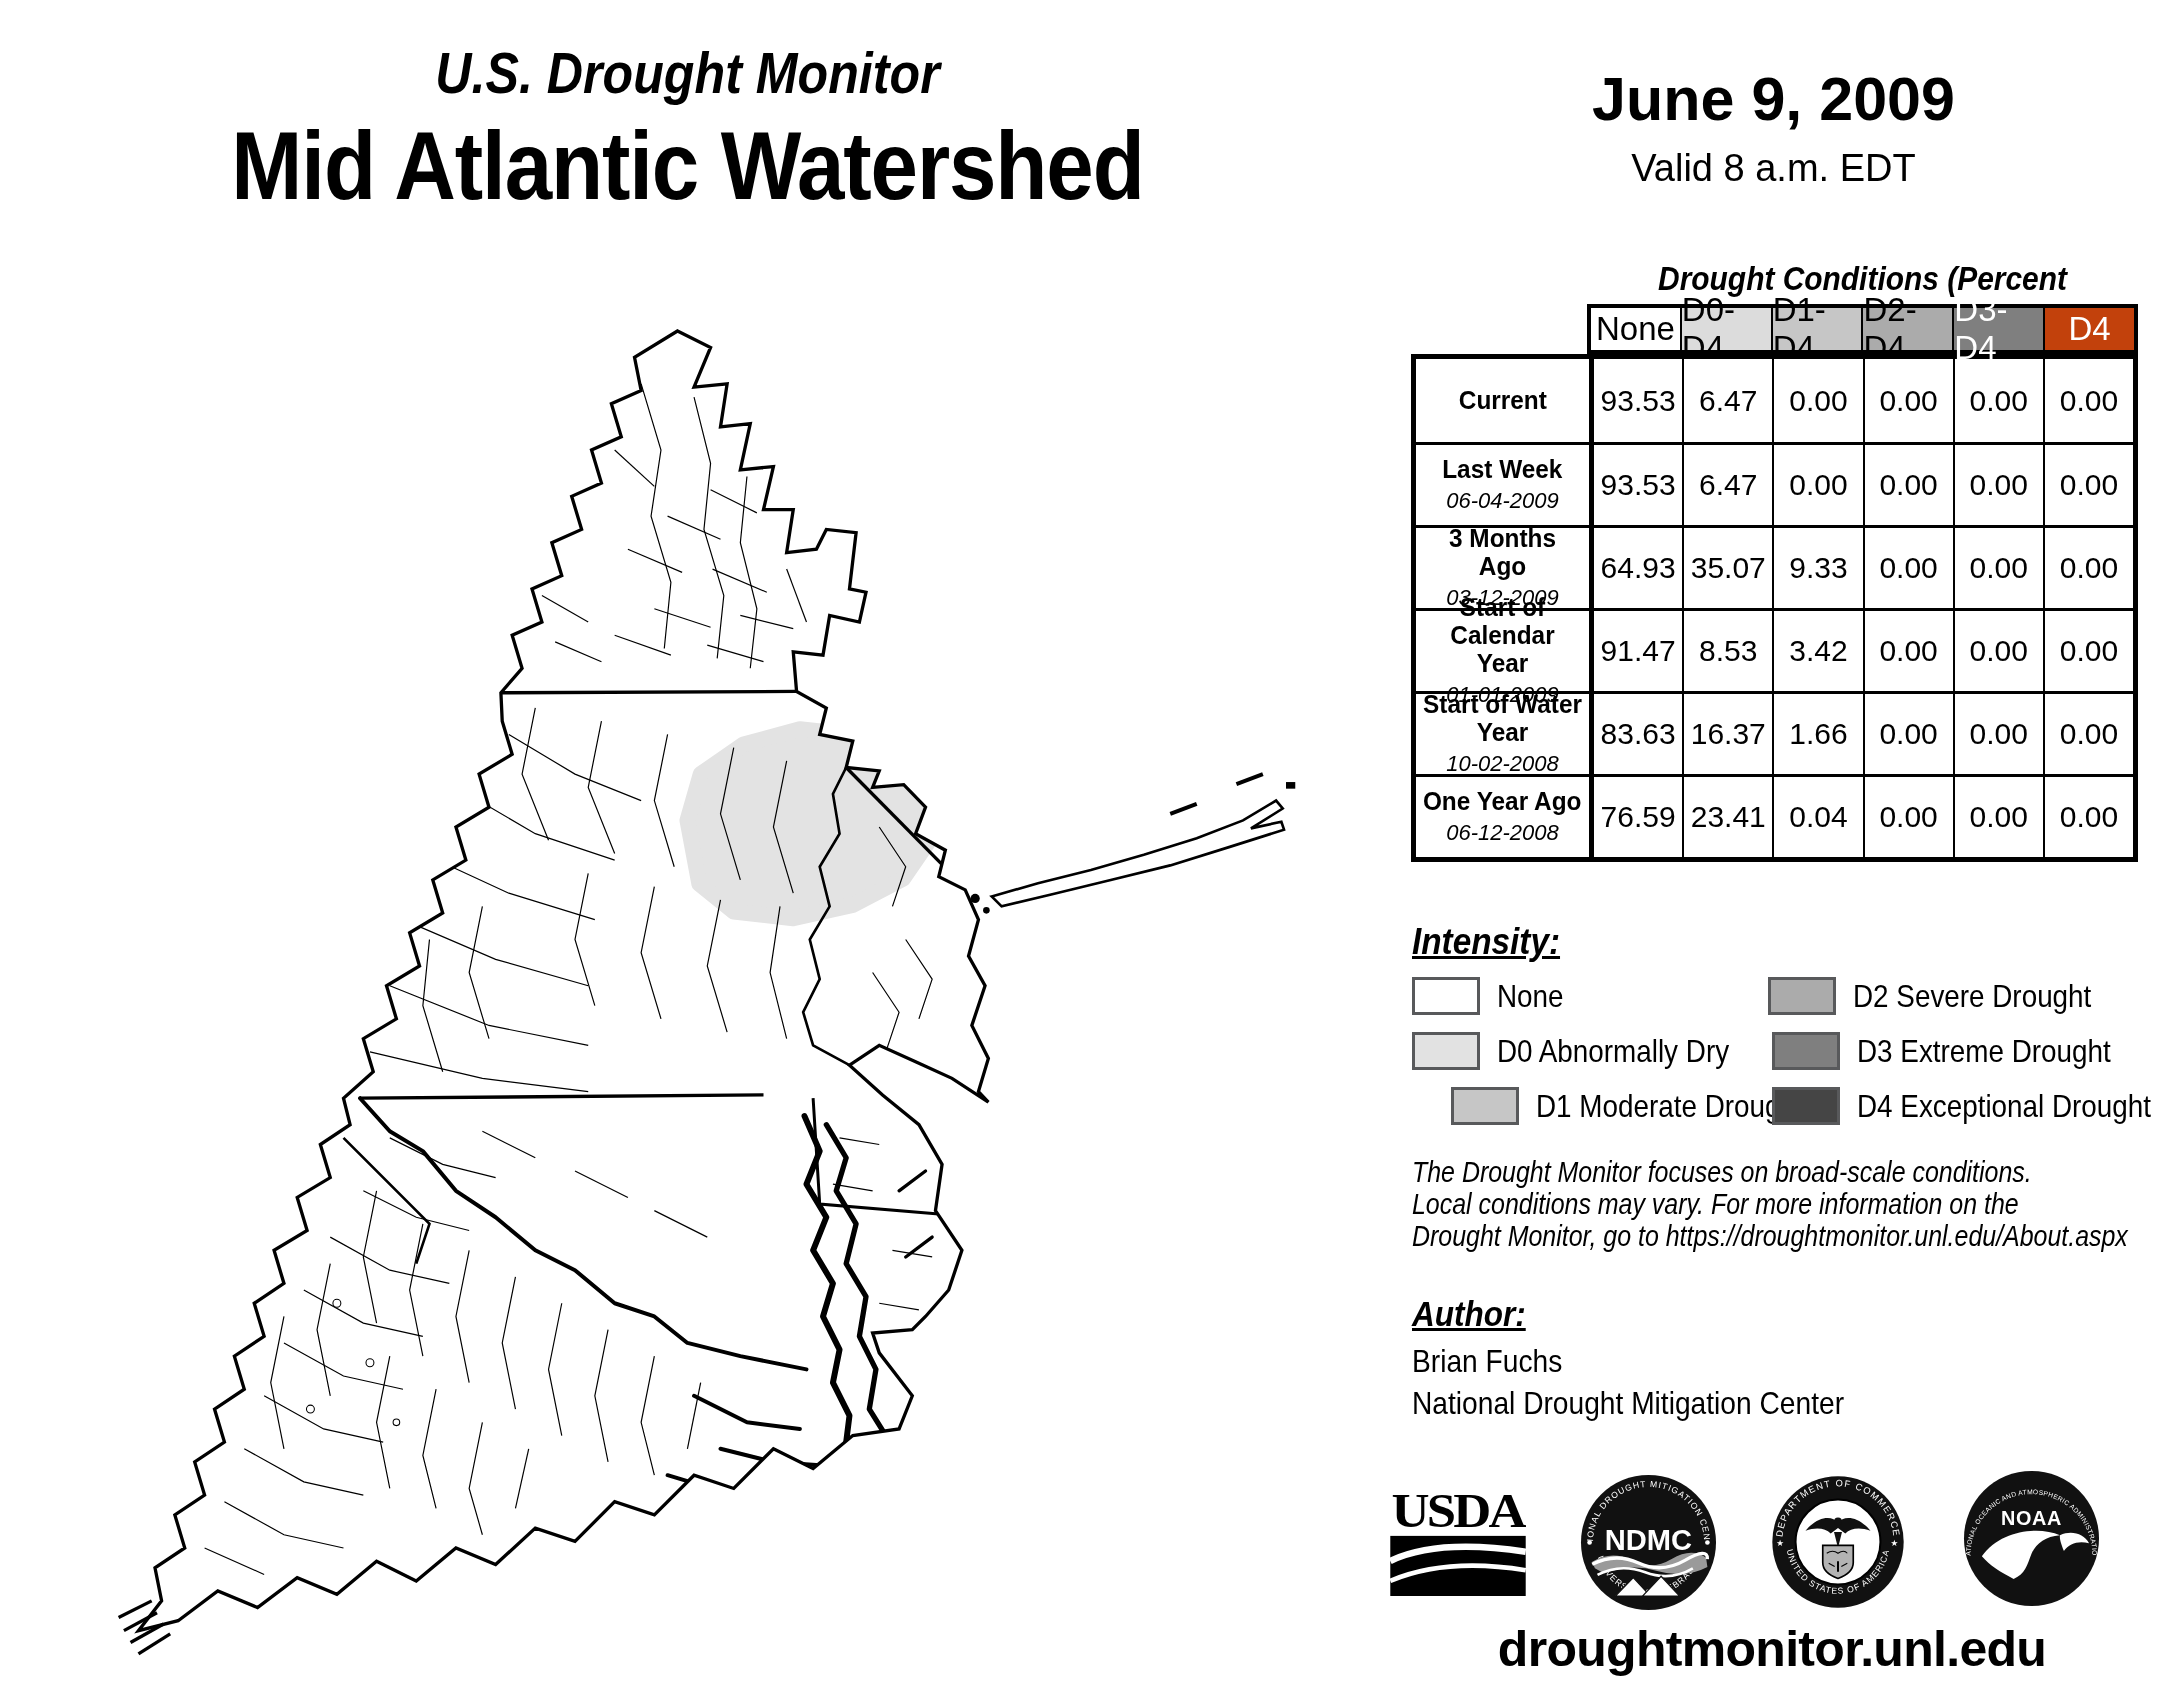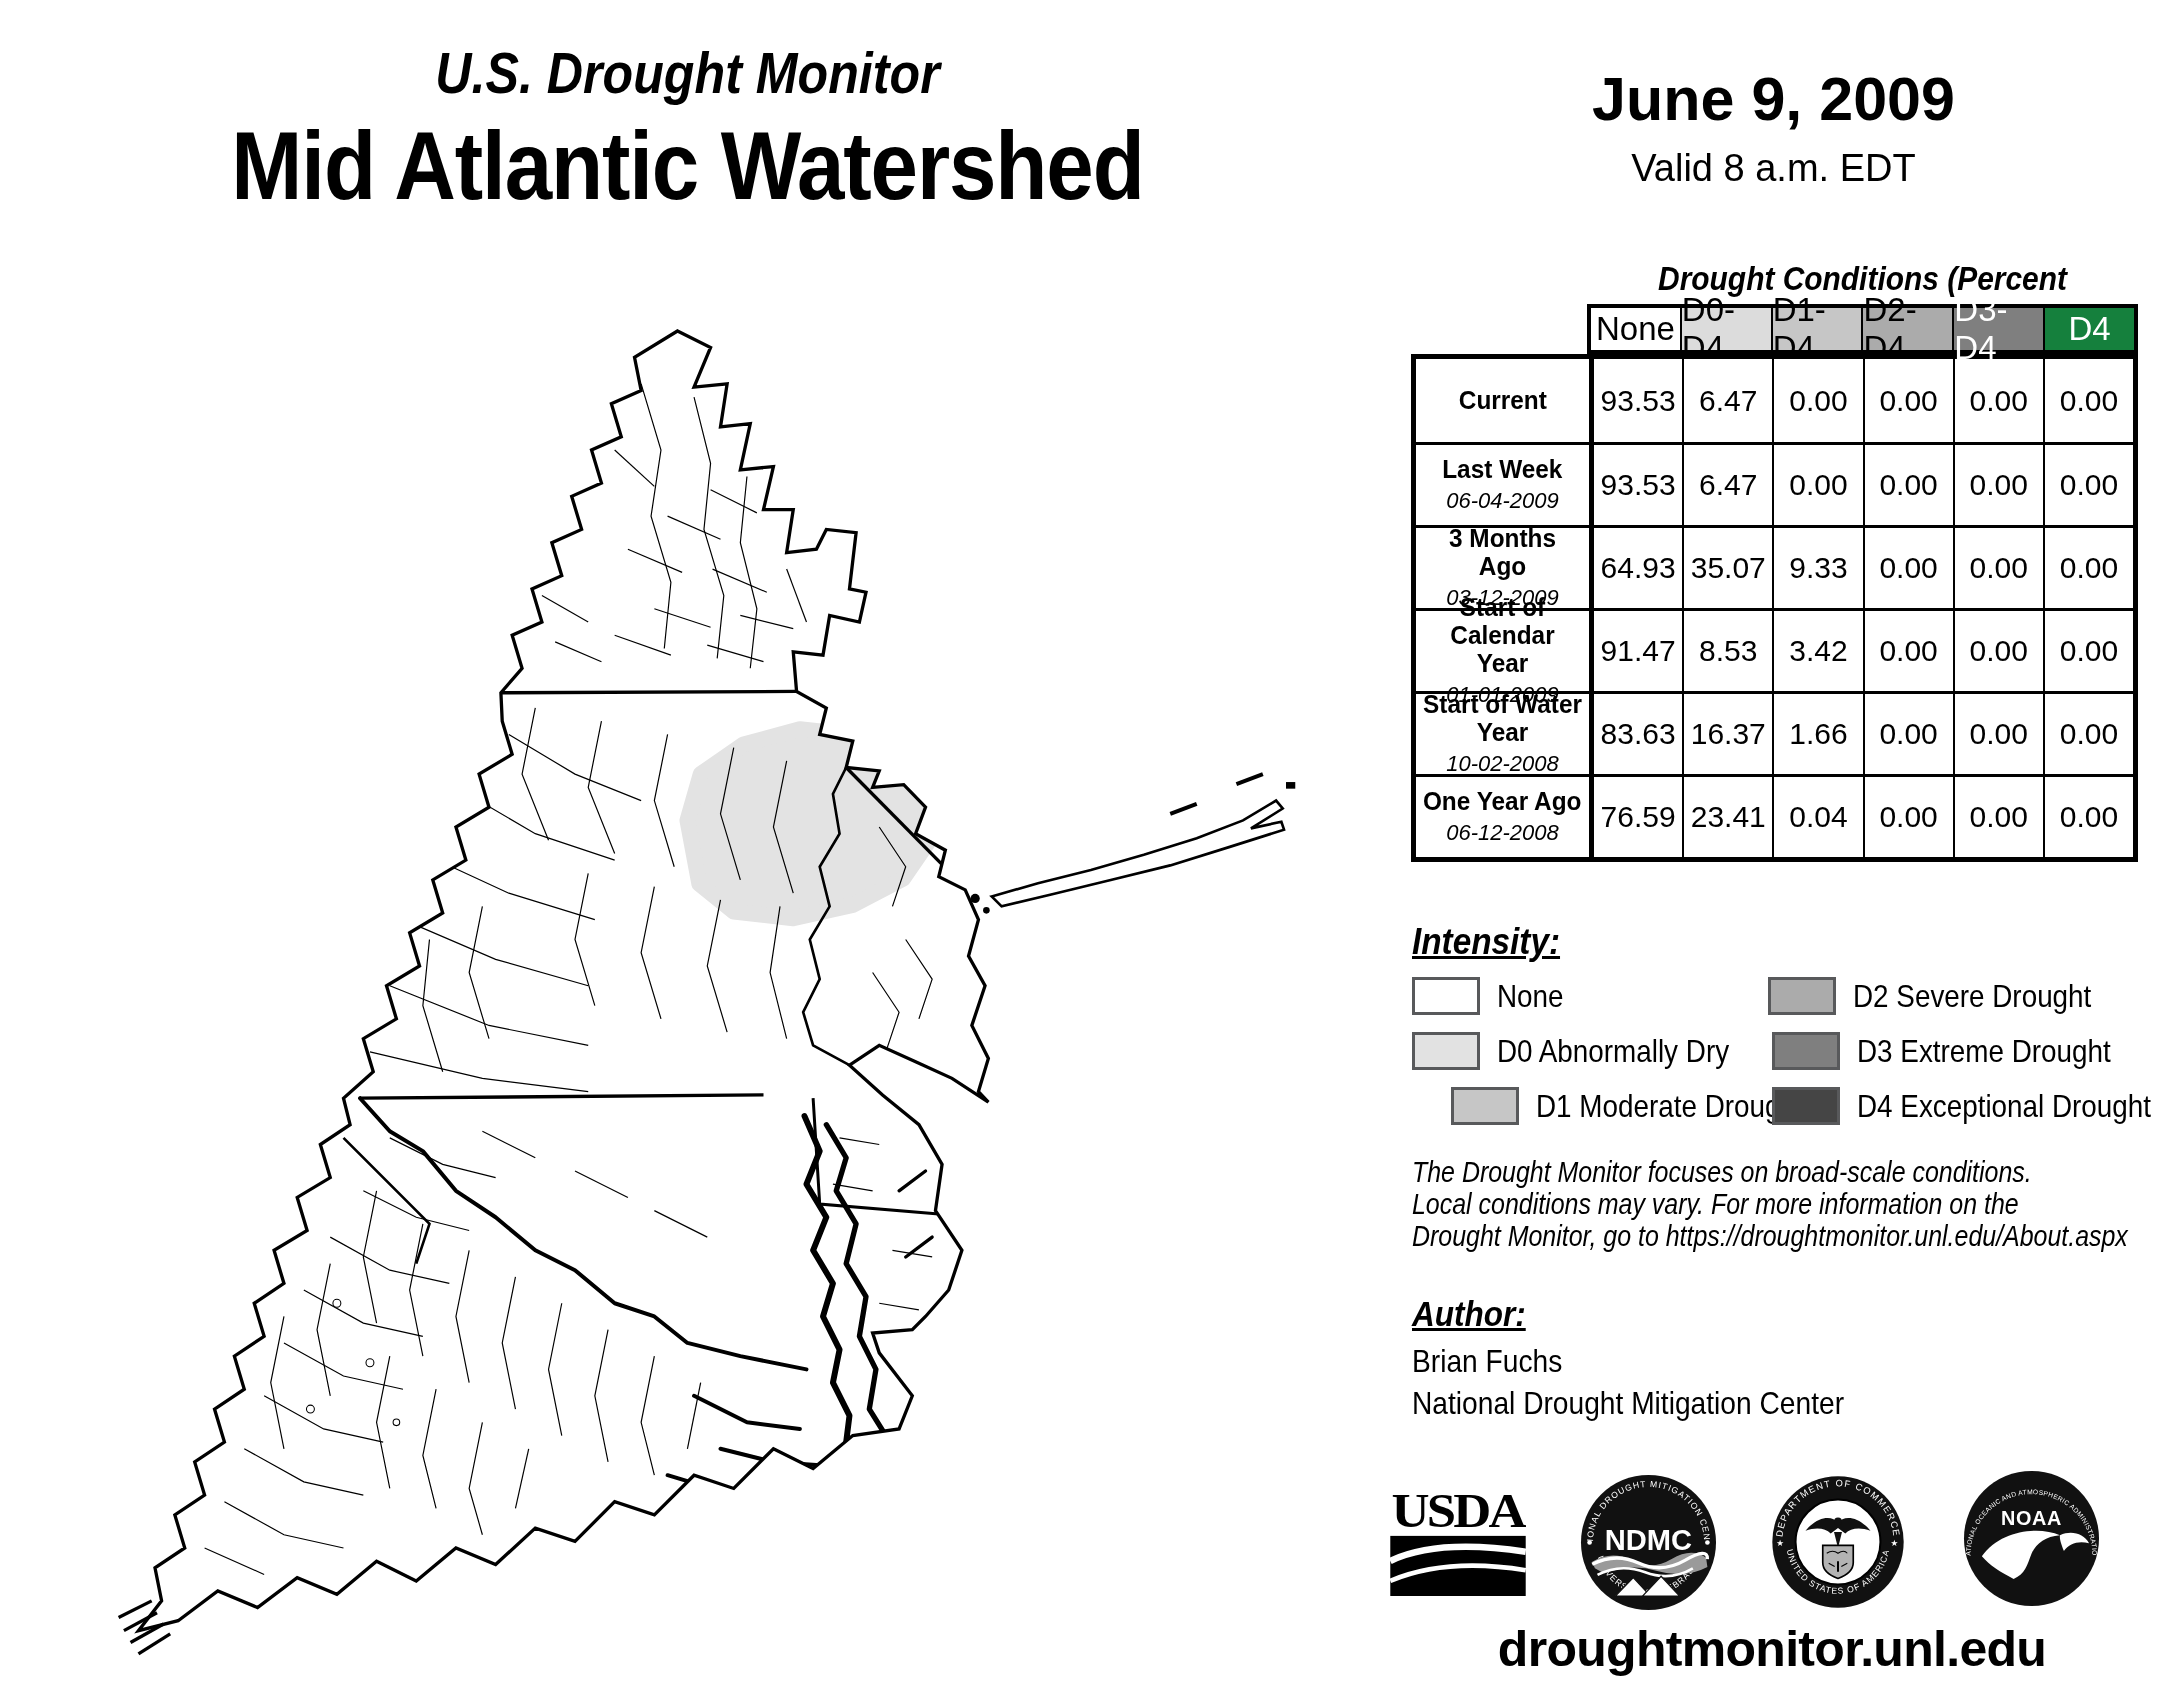--- a/index.html
+++ b/index.html
@@ -225,21 +225,21 @@
 
 <div id="tbl-caption" class="abs center condenseC">Drought Conditions (Percent Area)</div>
 
 <div id="dmtable" class="abs">
   <div class="dm-header">
     <div class="hcell" style="background: rgb(255, 255, 255);">None</div>
     <div class="hcell" style="background: rgb(220, 220, 220);">D0-D4</div>
     <div class="hcell" style="background: rgb(198, 198, 198);">D1-D4</div>
     <div class="hcell" style="background: rgb(171, 171, 171);">D2-D4</div>
     <div class="hcell light" style="background: rgb(127, 127, 127);">D3-D4</div>
-    <div class="hcell light" style="background: #15803d;">D4</div>
+    <div class="hcell light" style="background: #c2410c;">D4</div>
   </div>
 
   <div class="dm-body">
     <div class="dm-row">
       <div class="cell-label">
         <div class="rl">Current</div>
       </div>
       <div class="cell-val">93.53</div>
       <div class="cell-val">6.47</div>
       <div class="cell-val">0.00</div>

